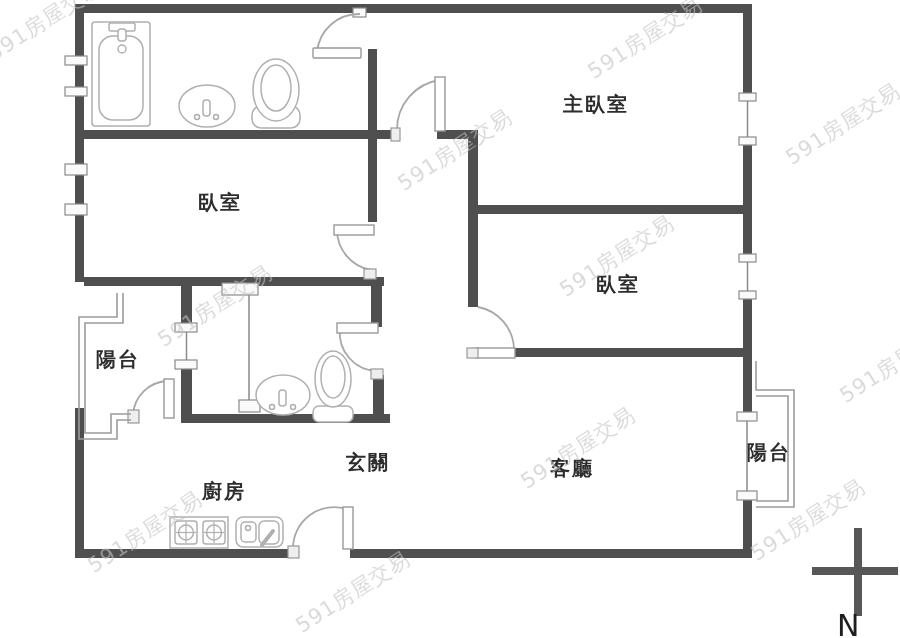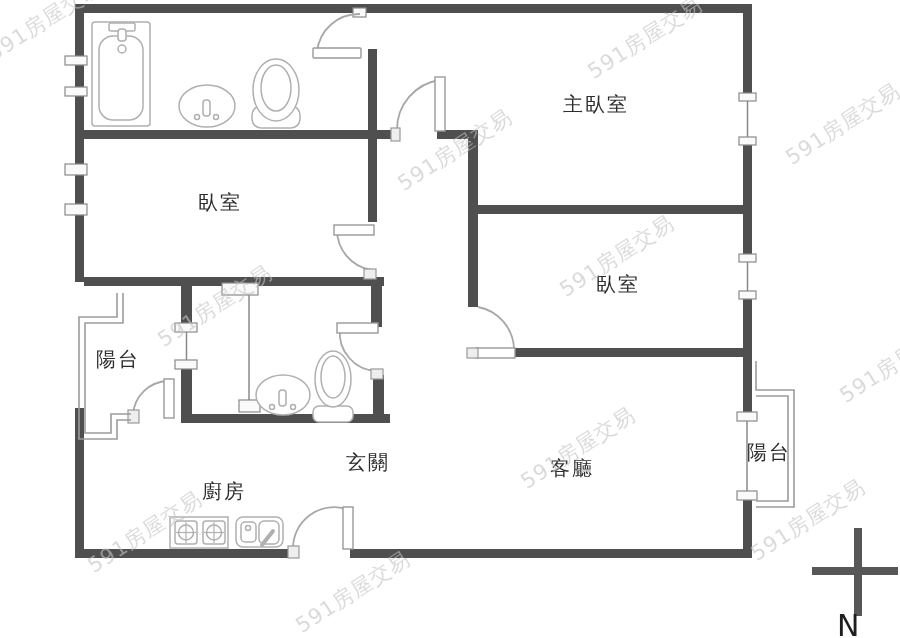--- a/index.html
+++ b/index.html
@@ -19,21 +19,21 @@
   .door-stop{fill:#eeeeee;stroke:#999999;stroke-width:1.2;}
   .fixture{fill:#ffffff;stroke:#b0b0b0;stroke-width:1.5;}
   .fixture-line{stroke:#b0b0b0;stroke-width:1.2;fill:none;}
   .fixture-thick{stroke:#b0b0b0;stroke-width:4;stroke-linecap:round;fill:none;}
   .rail{stroke:#9c9c9c;stroke-width:1.6;fill:none;}
   .compass-bar{fill:#575757;}
   .north-text{font-size:30px;fill:#1e1e1e;font-family:"DejaVu Sans","Liberation Sans",sans-serif;}
   .room-label{
     position:absolute;
     transform:translate(-50%,-50%);
-    font-size:20px;font-weight:400;color:#2d2d2d;
+    font-size:20px;font-weight:700;color:#2d2d2d;
     letter-spacing:2px;white-space:nowrap;
   }
   .watermark{
     position:absolute;
     transform:translate(-50%,-50%) rotate(-33deg);
     font-size:21px;color:#c3c3c3;opacity:.6;
     letter-spacing:1px;white-space:nowrap;
     pointer-events:none;
   }
 </style>

